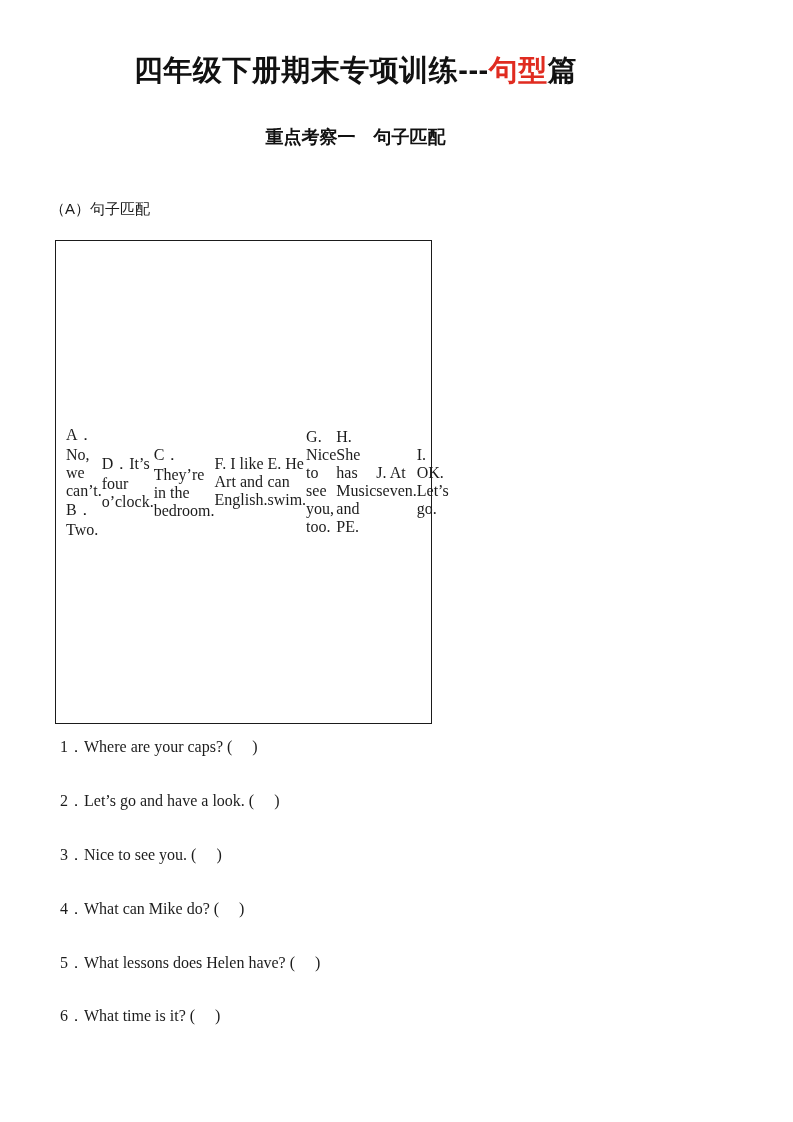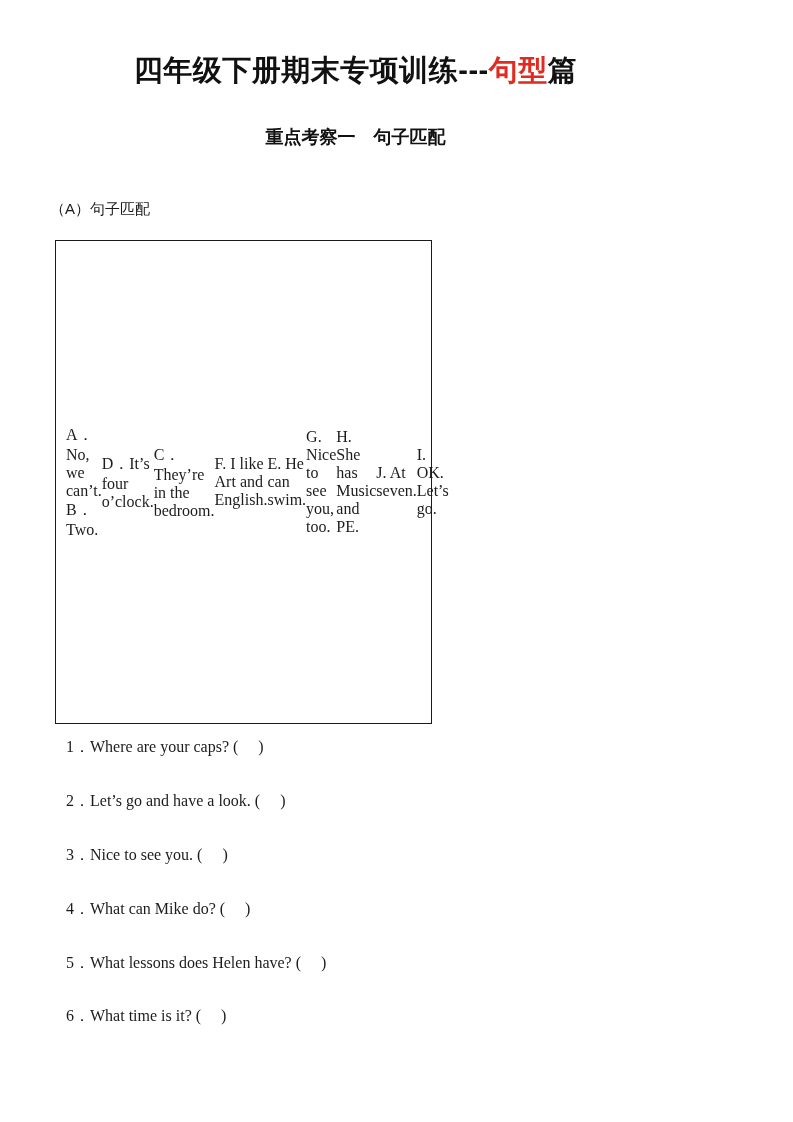--- a/index.html
+++ b/index.html
@@ -55,21 +55,21 @@
     color: #1c1c1c;
   }
   .option {
     flex: 1;
     display: flex;
     align-items: center;
     white-space: pre-wrap;
   }
   .questions {
     position: absolute;
-    left: 66px; top: 721px;
+    left: 60px; top: 721px;
     width: 650px;
     font-family: "Liberation Serif", "DejaVu Serif", serif;
     font-size: 16px;
     color: #1c1c1c;
   }
   .question {
     height: 53.8px;
     display: flex;
     align-items: center;
     white-space: pre-wrap;

